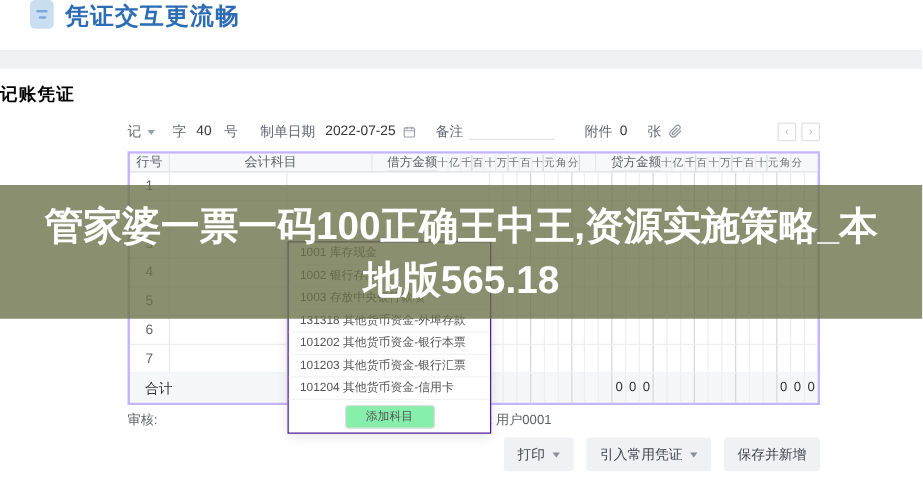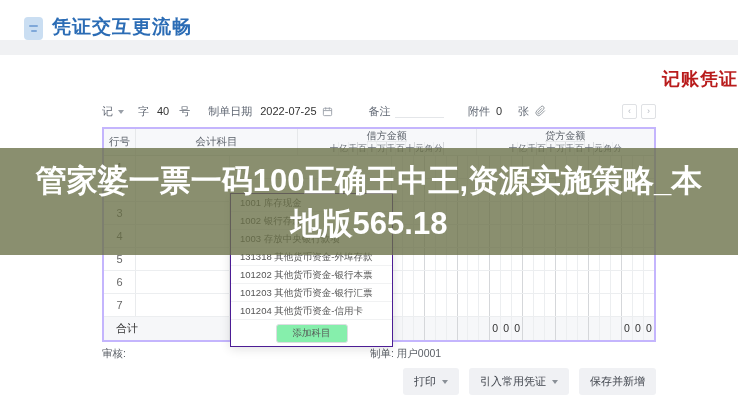--- a/index.html
+++ b/index.html
@@ -2,50 +2,50 @@
 <html><head>
 <meta charset="utf-8">
 <style>
   * { box-sizing: border-box; margin: 0; padding: 0; }
   html,body { background:#fff; }
   .app {
     position: relative; width: 738px; height: 400px; overflow: hidden;
     background: #fff; font-family: "Liberation Sans", "DejaVu Sans", sans-serif;
   }
   
-  .topbar { height: 40px; display: flex; align-items: flex-end; padding-left: 24px; gap: 9px; background: #fff; }
+  .topbar { height: 40px; display: flex; align-items: flex-start; padding-left: 24px; gap: 9px; background: #fff; }
   .doc-icon { width: 19px; height: 23px; background: #cadef2; border-radius: 4px;
     display: flex; flex-direction: column; justify-content: center; align-items: center; gap: 3px; }
   .dline { width: 9px; height: 2px; background: #7fa8d9; border-radius: 1px; }
   .dline.short { width: 6px; }
   .topbar h1 { font-size: 19px; font-weight: bold; color: #2b6cb5; letter-spacing: 1px; }
   .band { height: 15px; background: #f0f1f3; }
   
-  .vtitle { margin-top: 12px; text-align: right; font-size: 18px; font-weight: bold; color: #b91c1c; letter-spacing: 1px; }
+  .vtitle { margin-top: 12px; text-align: left; font-size: 14px; font-weight: bold; color: #000000; letter-spacing: 1px; }
   .content { width: 554px; margin-left: 102px; }
   .toolbar { margin-top: 11px; display: flex; align-items: center; font-size: 11px; color: #5f6672; height: 18px; }
   .caret { width: 0; height: 0; border: 3.5px solid transparent; border-top: 4.5px solid #9aa0a8; margin-top: 4px; display: inline-block; }
   .tb-select { display: flex; align-items: center; gap: 5px; margin-right: 14px; cursor: pointer; }
   .lbl { margin-right: 8px; }
   .val { color: #333; margin-right: 10px; }
   .hao { margin-right: 18px; }
-  .date-field { display: flex; align-items: center; gap: 5px; margin-right: 36px; color: #333; }
+  .date-field { display: flex; align-items: center; gap: 5px; margin-right: 16px; color: #333; }
   .remark-line { flex: 1; height: 14px; border-bottom: 1px solid #e4e6e9; margin: 0 24px 0 4px; }
   .attach { display: flex; align-items: center; gap: 6px; }
   .pager { display: flex; gap: 4px; margin-left: 76px; }
   .pg-btn { width: 15px; height: 15px; border: 1px solid #dfe1e4; border-radius: 2px; background: #fff;
     color: #b6bac0; font-size: 9px; line-height: 12px; text-align: center; padding: 0; font-family: inherit; }
   
   .vtable { margin-top: 7px; border: 2px solid #c4b5fd; font-size: 10.5px; color: #5d636b; }
   .thead { display: flex; background: #f7f8fa; border-bottom: 1px solid #dfe1e4; }
   .th { border-right: 1px solid #e6e8ea; display: flex; align-items: center; justify-content: center; }
   .c-rowno { width: 32px; }
   .c-sum { width: 94px; }
   .c-acc { width: 162px; }
-  .th-amount { flex: 1; display: flex; flex-direction: column; }
+  .th-amount { flex: 1; display: flex; flex-direction: row; }
   .th-amount .group-label { height: 13px; line-height: 13px; text-align: center; border-bottom: 1px solid #e6e8ea; font-size: 10px; }
   .digits { display: flex; }
   .digits.head { height: 13px; }
   .digits .dcell { flex: 1; text-align: center; border-right: 1px solid #eceef0; font-size: 8.5px; color: #6a7078; line-height: 13px; overflow: hidden; }
   .digits .dcell.g3 { border-right-color: #d5d7da; }
   .th-amount:last-child .dcell:last-child, .c-amt.last .dcell:last-child { border-right: none; }
   .th-amount:last-child { border-right: none; }
   .trow { display: flex; height: 23px; border-bottom: 1px solid #eceef0; }
   .trow .cell { border-right: 1px solid #e9ebed; }
   .trow .c-rowno { display: flex; align-items: center; justify-content: center; color: #666; font-size: 11px; }

